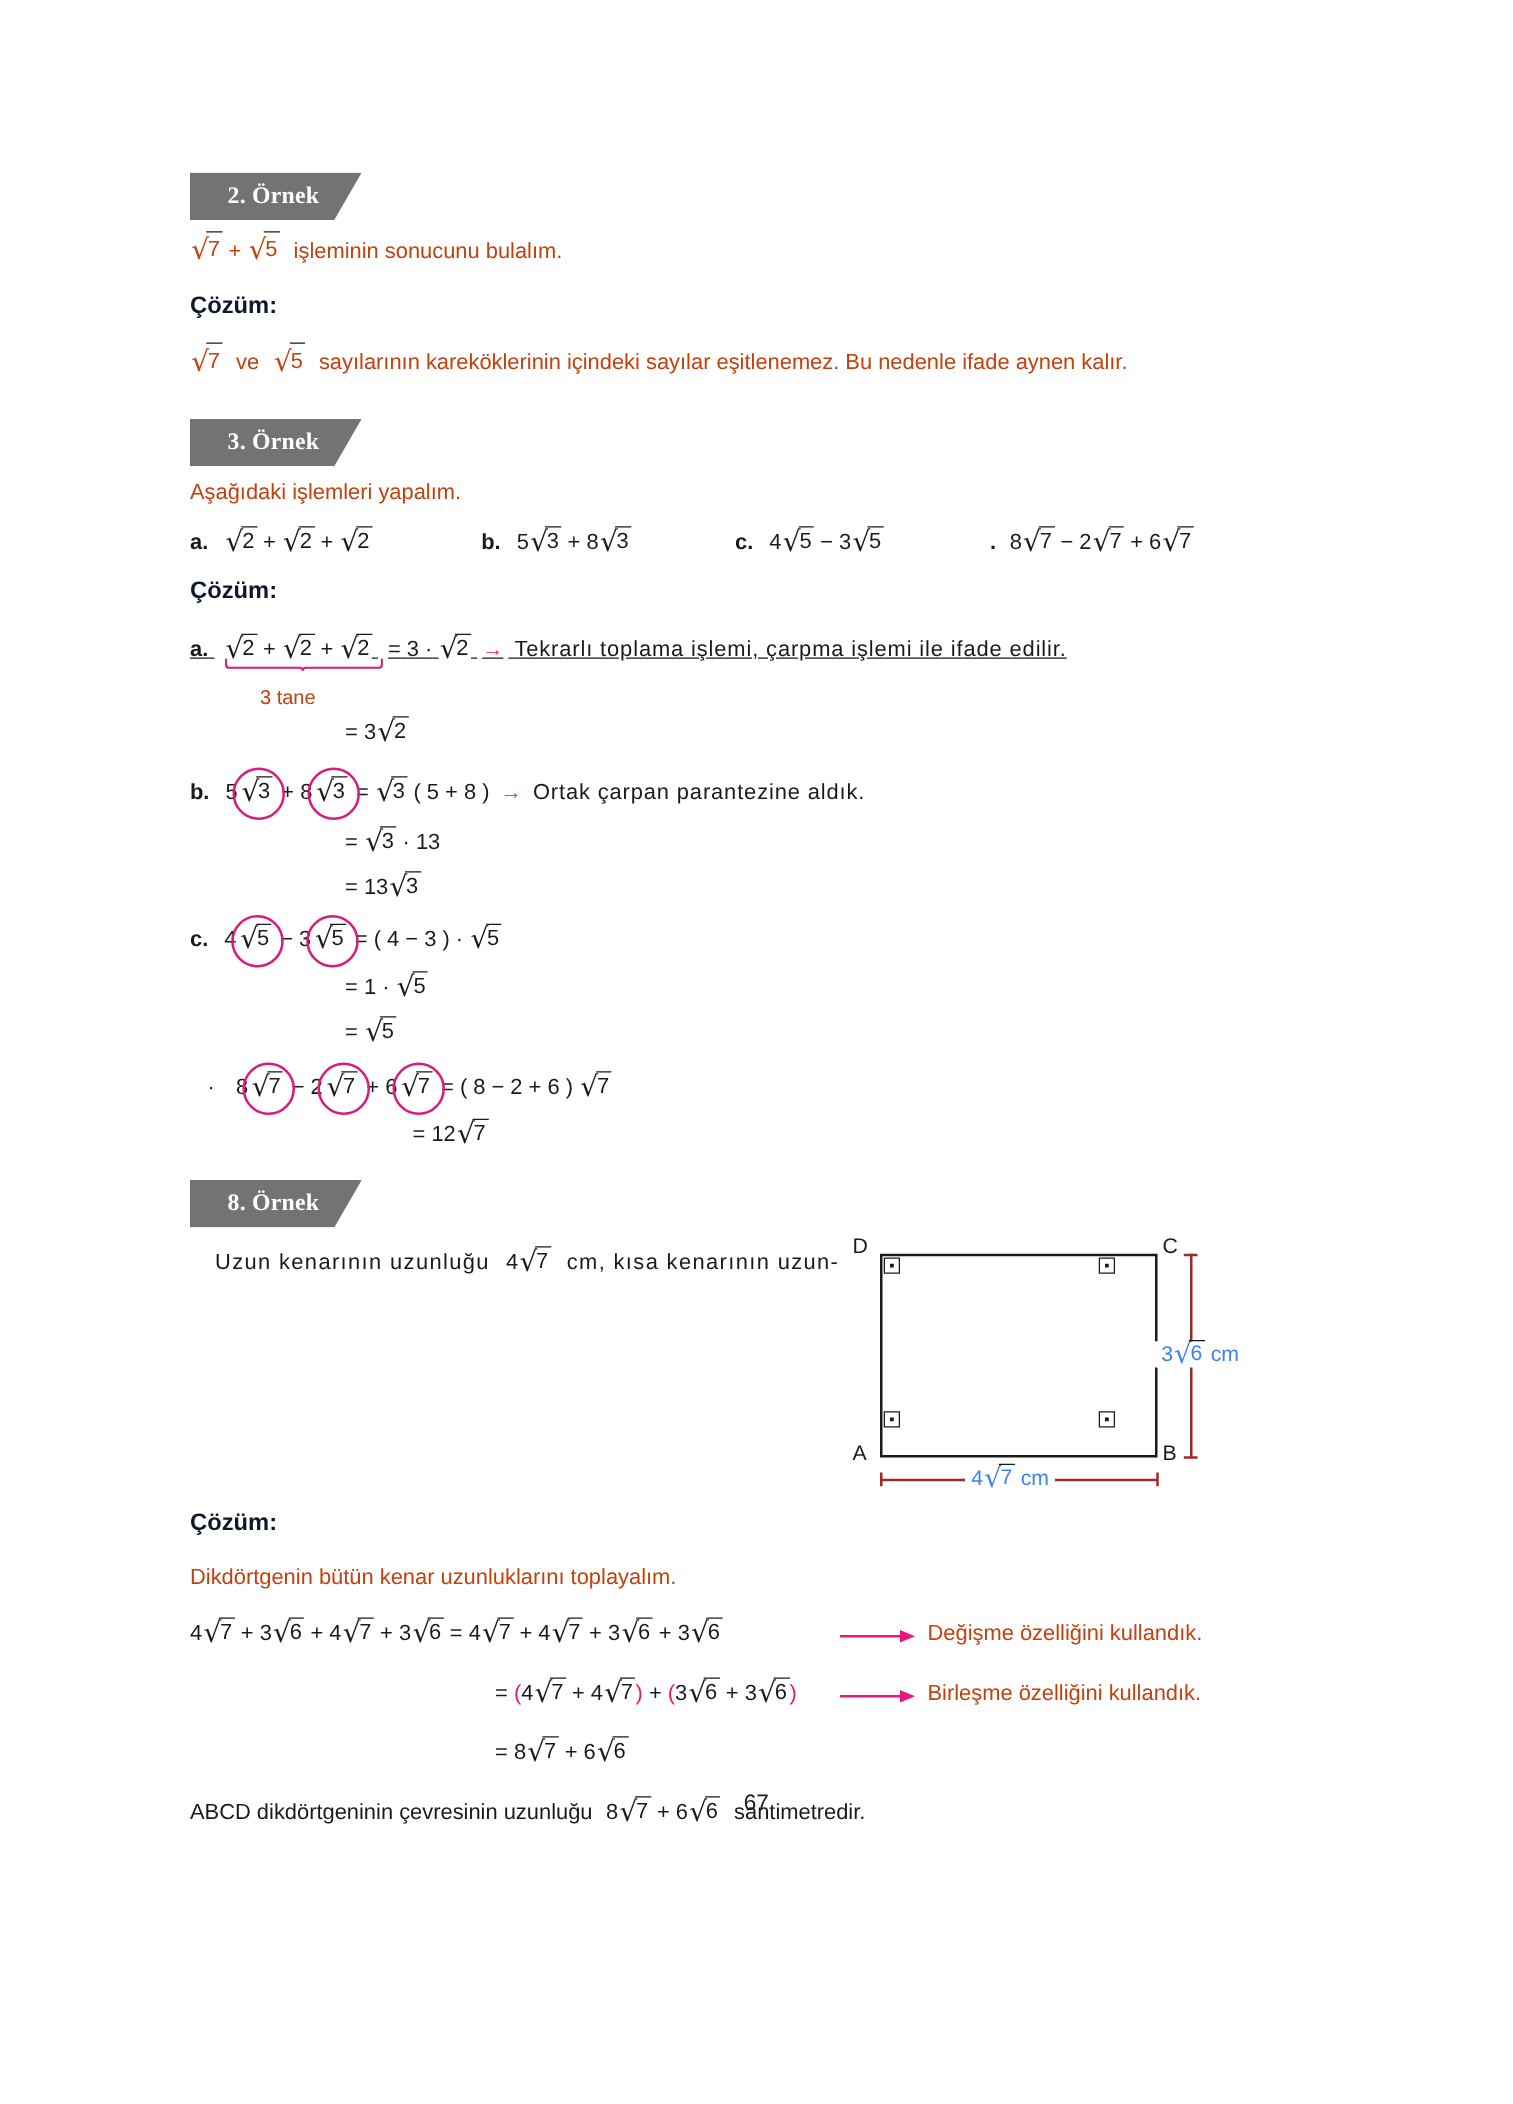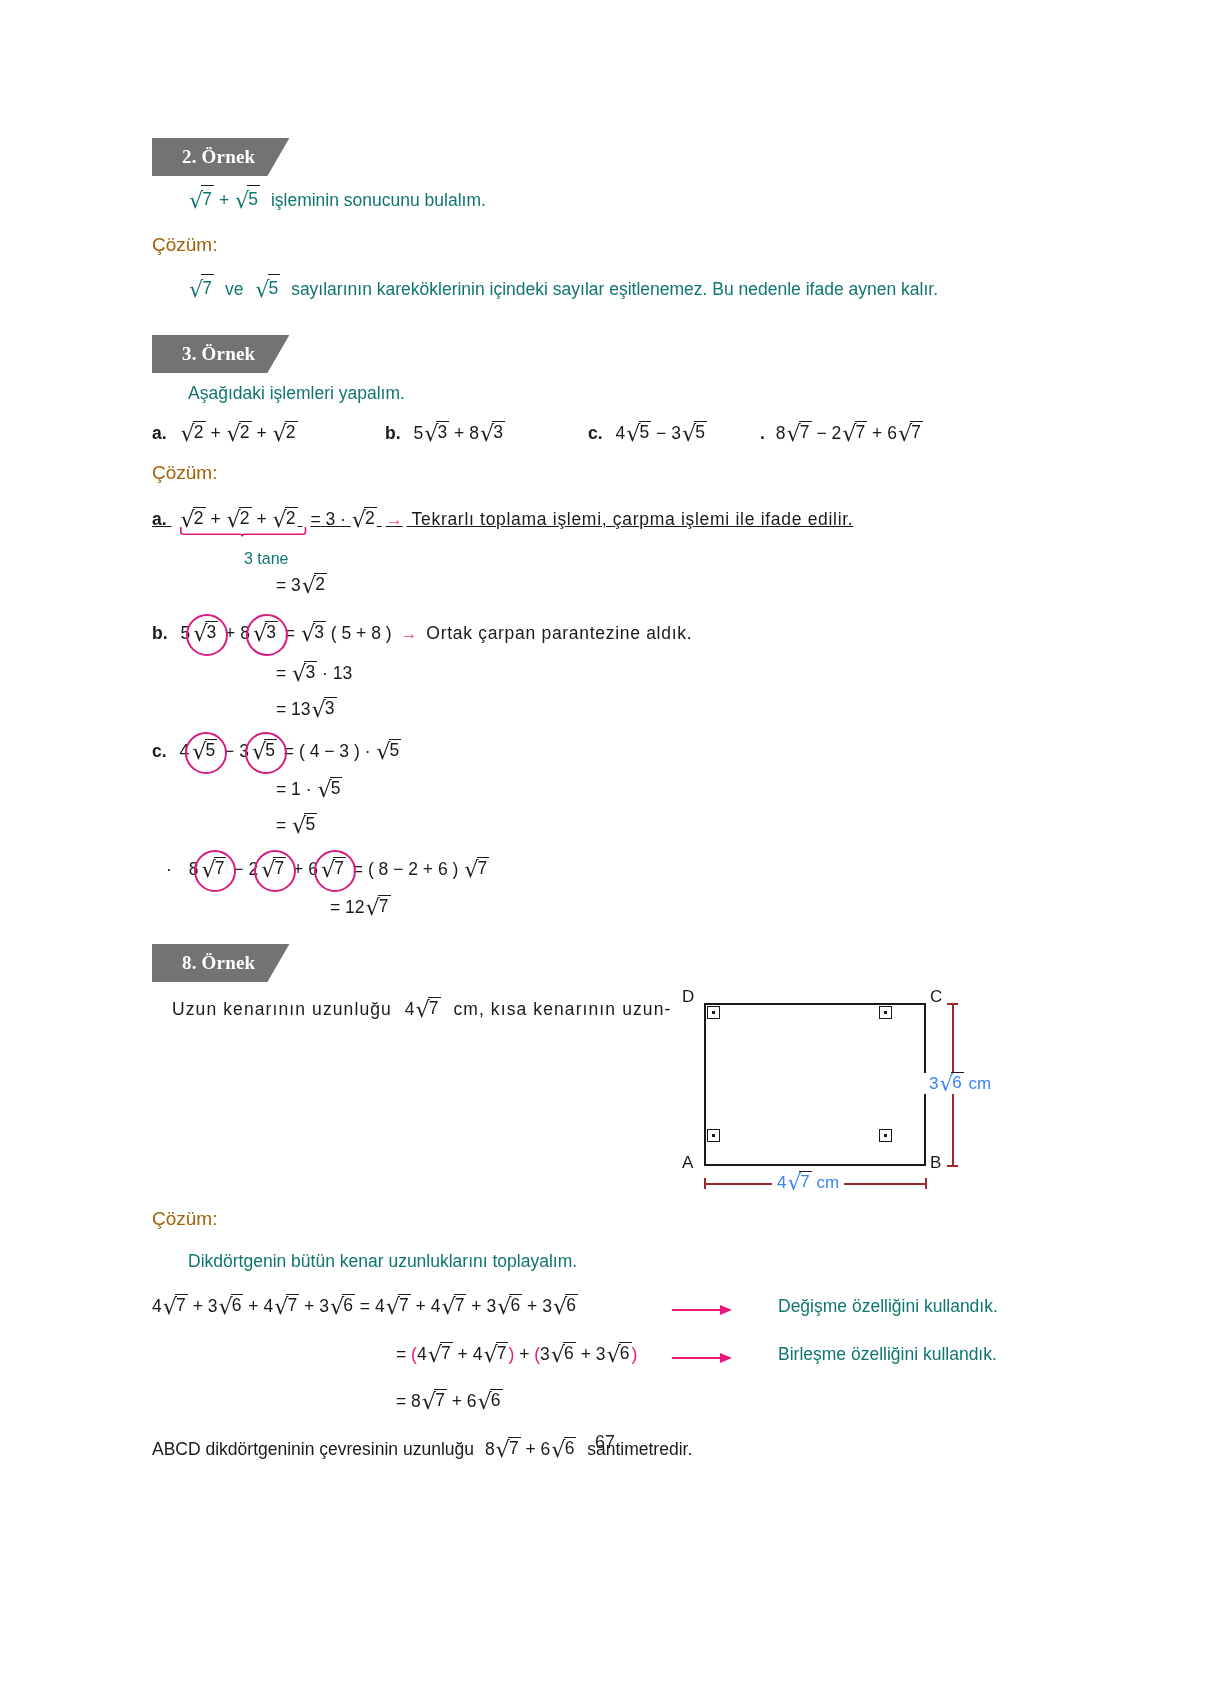--- a/index.html
+++ b/index.html
@@ -46,30 +46,29 @@
     height: 100%;
     background: #bfe6da;
     clip-path: polygon(0 0, 100% 0, calc(100% - 22px) 100%, 0 100%);
     z-index: -1;
   }
 
   
   .body-text {
     font-size: 17.5px;
     line-height: 1.55;
-    color: #0f766e;
-    margin-left: 36px;
+    color: #c2410c;
   }
   .bold {
     font-weight: bold;
   }
   .solution-label {
     font-size: 19px;
-    font-weight: normal;
-    color: #a16207;
+    font-weight: bold;
+    color: #0f172a;
   }
 
   
   .rad {
     display: inline-block;
     position: relative;
     white-space: nowrap;
     padding-left: 1px;
   }
   .rad > .sign {
@@ -304,21 +303,21 @@
 
   <div class="abs eqline" style="left:588px; top:422px;">
     <span class="bold">c.</span>
     <span style="margin-left:8px;">
       <span>4</span><span class="rad"><span class="sign">√</span><span class="rand">5</span></span>
       <span>−</span>
       <span>3</span><span class="rad"><span class="sign">√</span><span class="rand">5</span></span>
     </span>
   </div>
 
-  <div class="abs eqline" style="left:760px; top:422px;">
+  <div class="abs eqline" style="left:792px; top:422px;">
     <span class="bold">.</span>
     <span style="margin-left:6px;">
       <span>8</span><span class="rad"><span class="sign">√</span><span class="rand">7</span></span>
       <span>−</span>
       <span>2</span><span class="rad"><span class="sign">√</span><span class="rand">7</span></span>
       <span>+</span>
       <span>6</span><span class="rad"><span class="sign">√</span><span class="rand">7</span></span>
     </span>
   </div>
 

